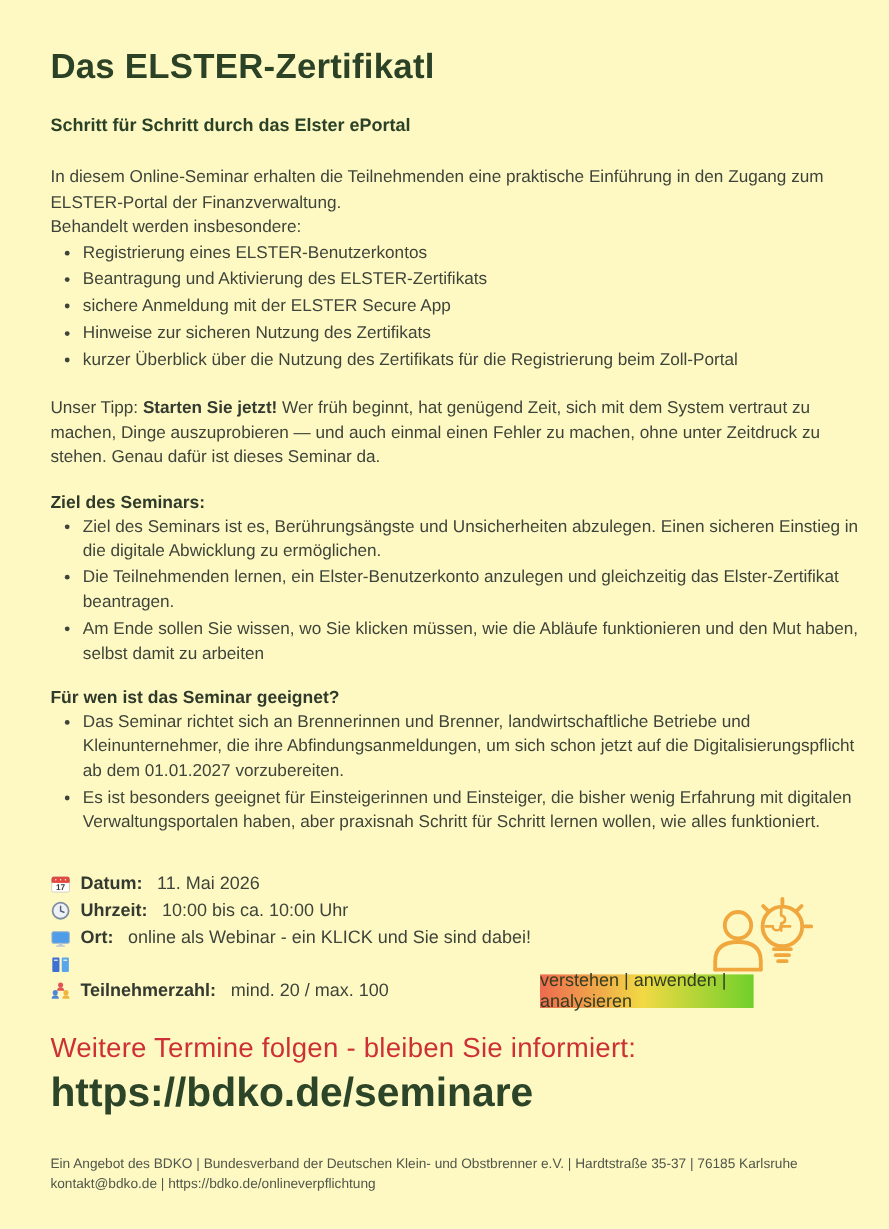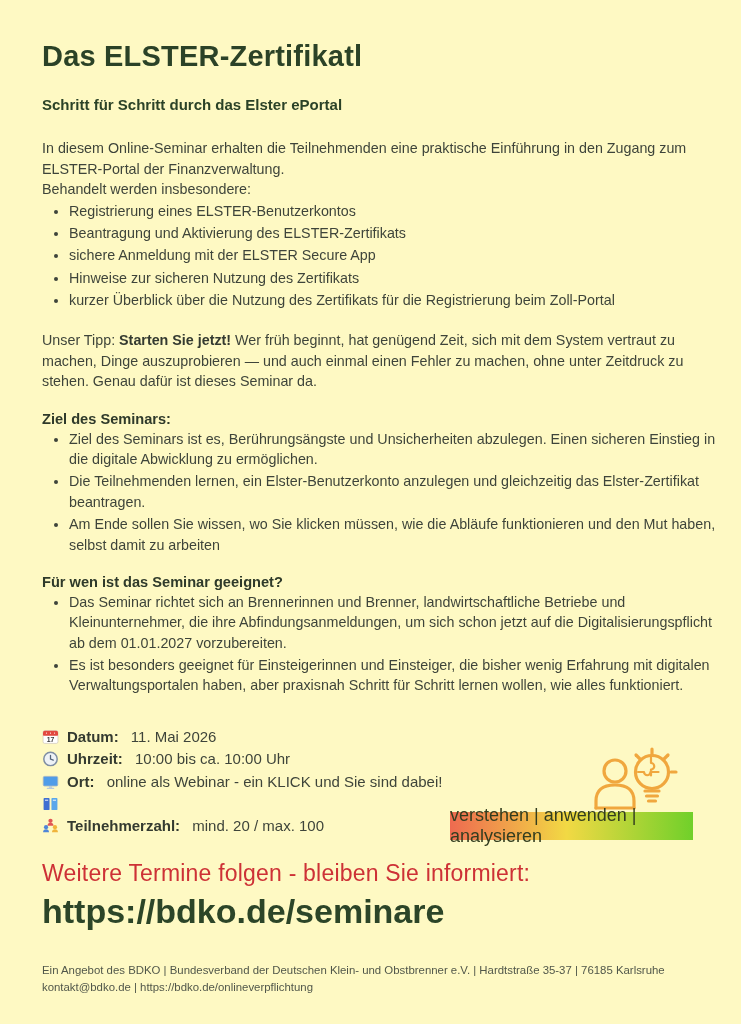--- a/index.html
+++ b/index.html
@@ -70,24 +70,24 @@
     font-size:11.4px;
     line-height:17px;
     color:#51574a;
   }
   .idea-icon{
     position:absolute; left:592px; top:746px;
     width:92px; height:70px;
   }
   .badge{
     position:absolute; left:450px; top:812px;
-    width:243px; height:28px;
+    width:178px; height:28px;
     display:flex; align-items:center; justify-content:center;
     background:linear-gradient(90deg,#ee6a50 0%,#f2d944 48%,#70d02a 100%);
-    font-size:18px; color:#333d1f;
+    font-size:15px; color:#333d1f;
   }
 </style>
 </head>
 <body>
 
 <div class="page">
   <div class="content">
     <div class="inner">
 
       <h1 class="title">Das ELSTER-Zertifikatl</h1>

